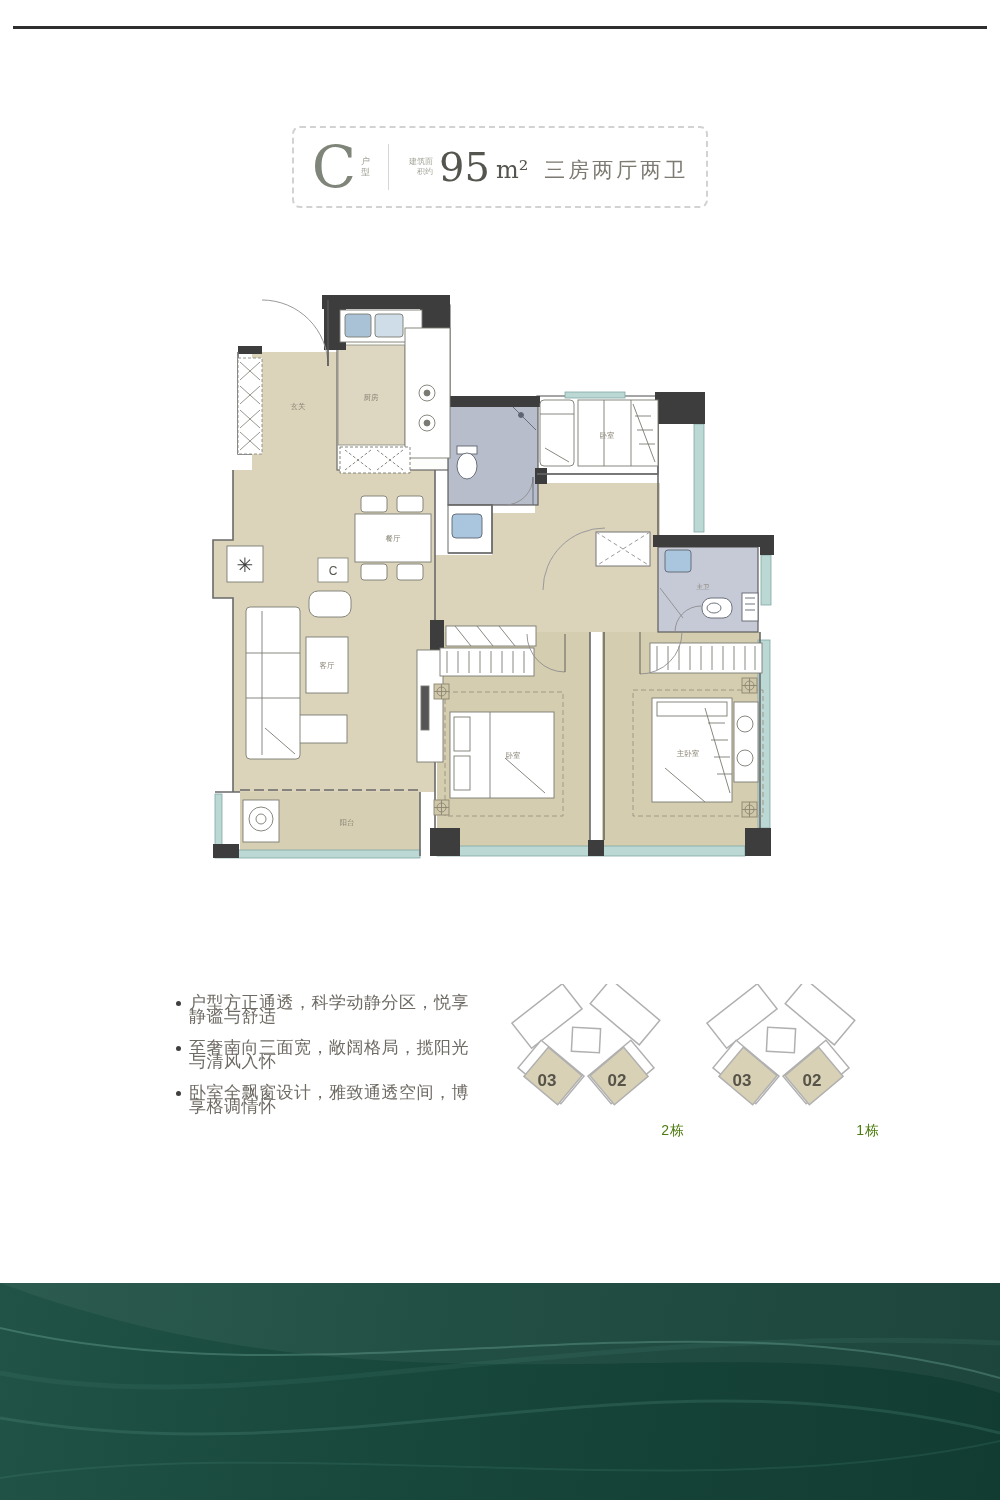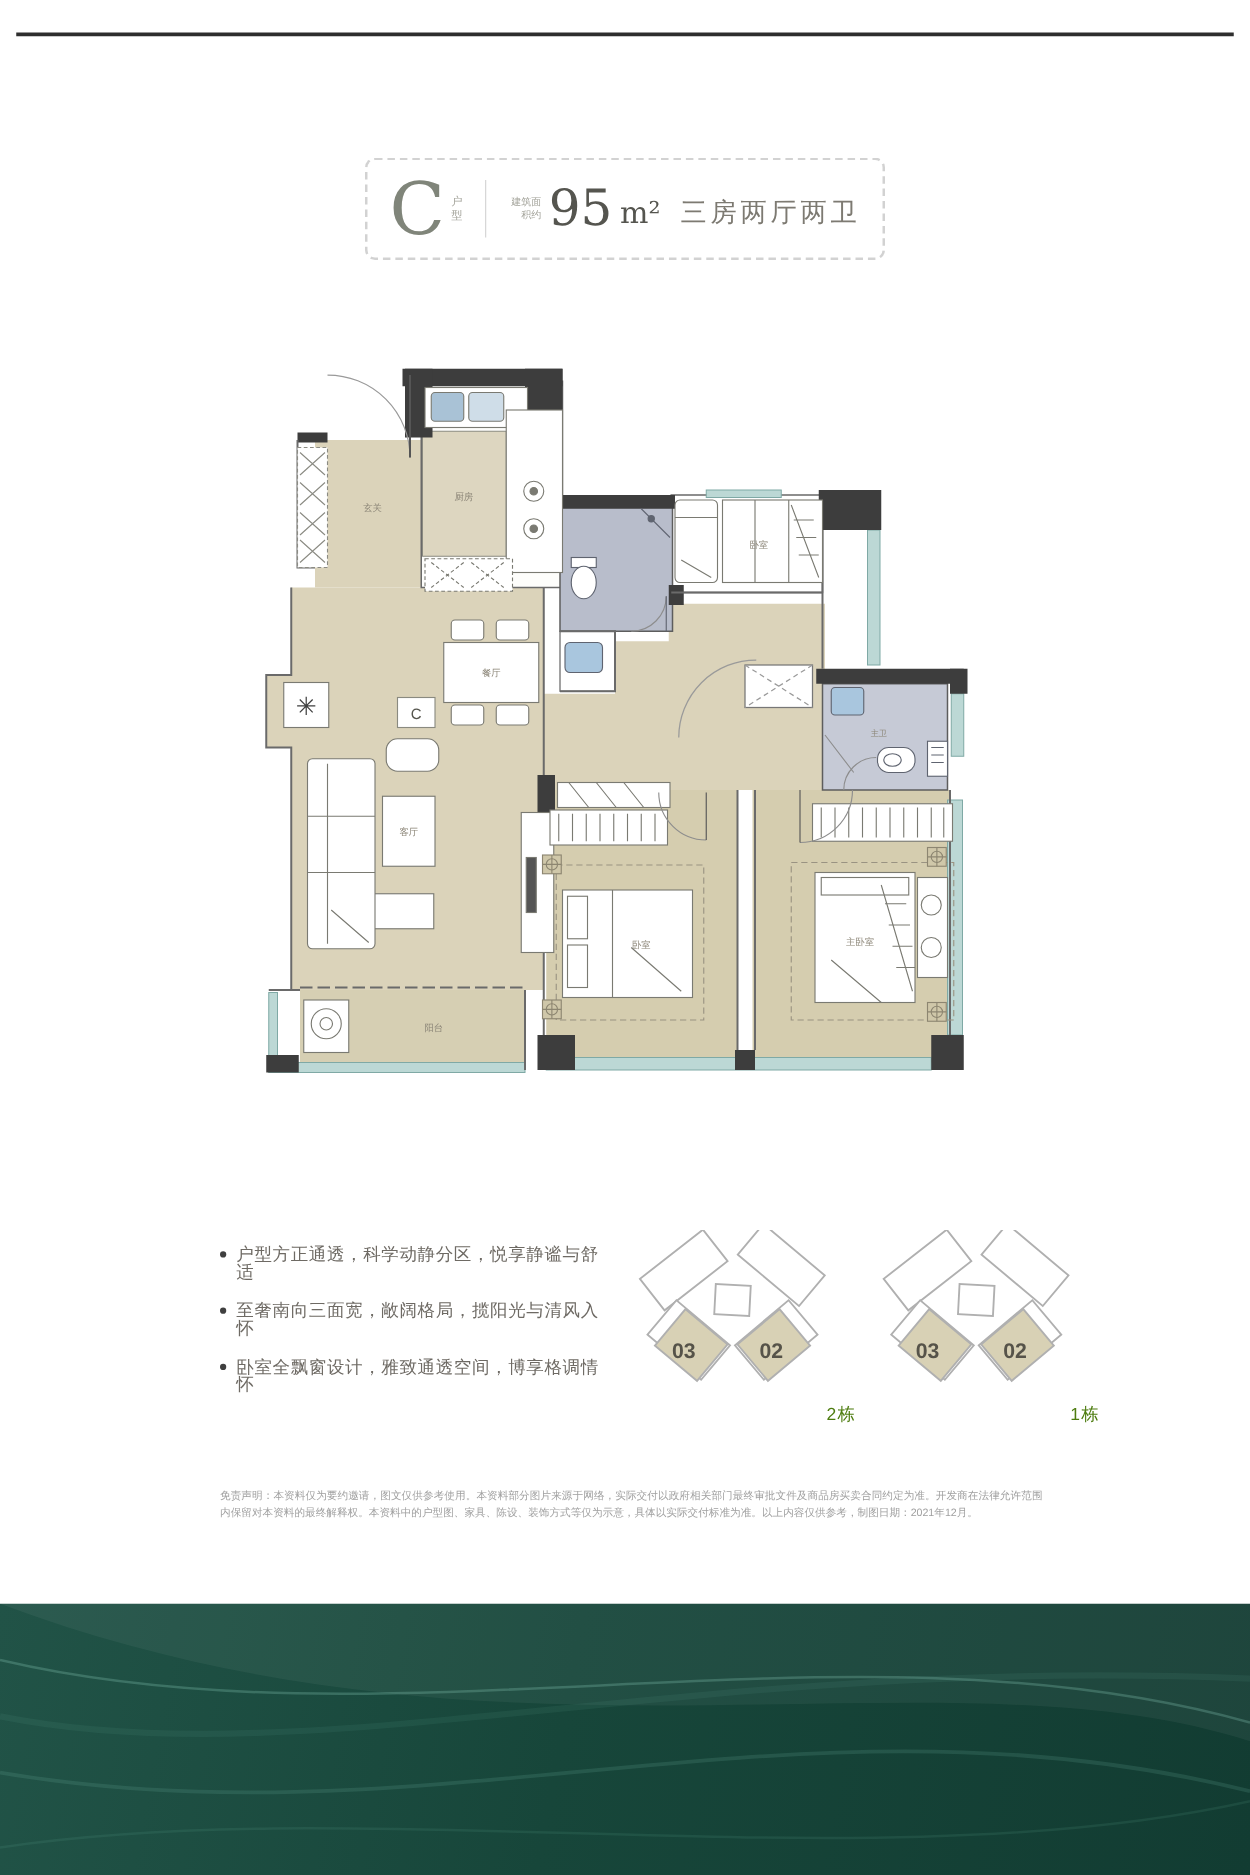--- a/index.html
+++ b/index.html
@@ -16,21 +16,21 @@
   .area-prefix{font-size:8px;color:#a3a39a;width:26px;line-height:10px;margin-right:6px;text-align:right;}
   .area-value{font-family:"DejaVu Serif",serif;font-size:40px;color:#55554f;line-height:1;}
   .area-unit{font-family:"DejaVu Serif",serif;font-size:24px;color:#55554f;margin:6px 0 0 6px;}
   .layout-text{font-size:21px;color:#7d7a72;letter-spacing:3px;margin-left:16px;margin-top:6px;}
   
   .plan-wrap{position:absolute;left:205px;top:288px;width:580px;height:590px;}
   
   .features{position:absolute;left:176px;top:996px;width:310px;}
   .feature-row{display:flex;align-items:flex-start;margin-bottom:17px;}
   .feature-dot{width:5px;height:5px;border-radius:50%;background:#3f3f3f;margin:5px 8px 0 0;flex:0 0 auto;}
-  .feature-text{font-size:14px;color:#6e6a64;letter-spacing:0.5px;line-height:14px;}
+  .feature-text{font-size:17px;color:#6e6a64;letter-spacing:0.5px;line-height:14px;}
   
   .keyplan{position:absolute;width:190px;text-align:right;}
   .keyplan1{left:495px;top:984px;}
   .keyplan2{left:690px;top:984px;}
   .keyplan-caption{font-size:14px;color:#4d7c0f;margin-top:4px;letter-spacing:1px;}
   
   .disclaimer{position:absolute;left:176px;top:1189px;width:658px;font-size:8.5px;line-height:14px;
      color:#a0a0a0;text-align:justify;}
   
   .footer{position:absolute;left:0;top:1283px;width:1000px;height:217px;
@@ -337,21 +337,20 @@
         <g transform="translate(124,92) rotate(-40)">
             <rect x="-22" y="-19" width="44" height="38" fill="#d8d1b5"></rect>
           </g>
       </g>
       <text x="52" y="102" font-size="17" font-weight="bold" fill="#565349" text-anchor="middle">03</text>
       <text x="122" y="102" font-size="17" font-weight="bold" fill="#565349" text-anchor="middle">02</text>
     </svg>
     <div class="keyplan-caption">1栋</div>
   </div>
 
-  <div class="disclaimer">免责声明：本资料仅为要约邀请，图文仅供参考使用。本资料部分图片来源于网络，实际交付以政府相关部门最终审批文件及商品房买卖合同约定为准。开发商在法律允许范围内保留对本资料的最终解释权。本资料中的户型图、家具、陈设、装饰方式等仅为示意，具体以实际交付标准为准。以上内容仅供参考，制图日期：2021年12月。</div>
 
   <div class="footer">
     <svg width="1000" height="217" viewBox="0 0 1000 217">
       <path d="M0,0 C400,150 750,30 1000,110 L1000,0 Z" fill="rgba(255,255,255,0.05)"></path>
       <path d="M0,45 C320,120 680,5 1000,95" stroke="rgba(140,205,185,0.28)" stroke-width="2" fill="none"></path>
       <path d="M0,135 C350,195 640,60 1000,150" stroke="rgba(110,180,160,0.18)" stroke-width="3" fill="none"></path>
       <path d="M0,195 C300,150 700,225 1000,158" stroke="rgba(100,170,150,0.14)" stroke-width="2" fill="none"></path>
       <path d="M0,90 C250,140 550,40 1000,60" stroke="rgba(90,160,140,0.12)" stroke-width="5" fill="none"></path>
     </svg>
   </div>

